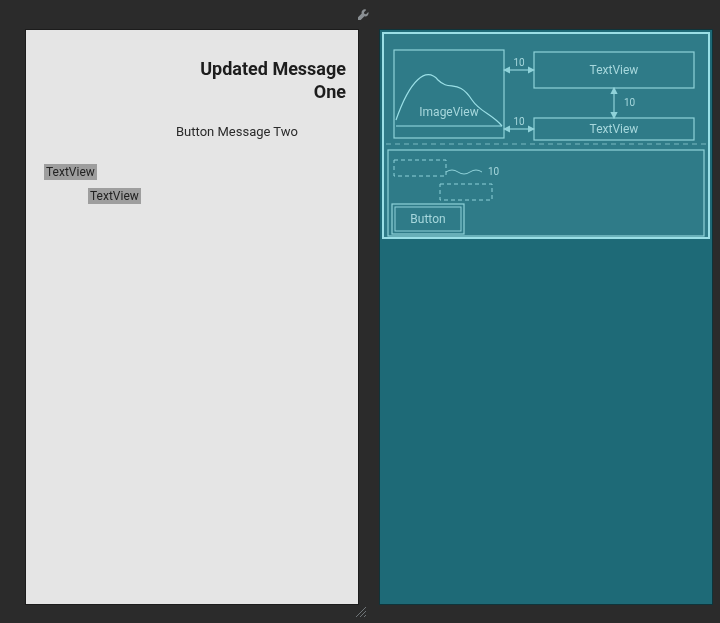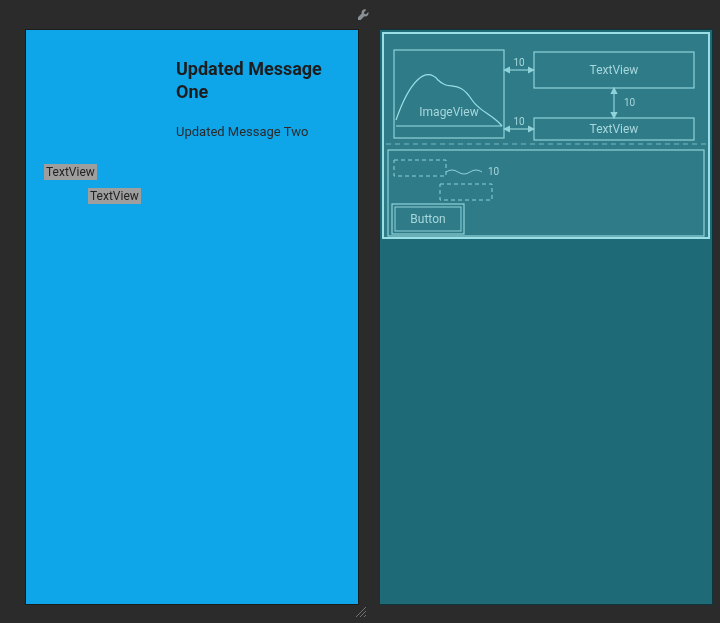--- a/index.html
+++ b/index.html
@@ -30,22 +30,23 @@
   }
   .wrench svg { display:block; }
 
   
   .design-pane {
     position: absolute;
     left: 26px;
     top: 30px;
     width: 332px;
     height: 574px;
-    background: #0ea5e9;
+    background: #e5e5e5;
     box-shadow: 0 0 0 1px #1c1c1c;
+    text-align: right;
   }
   .design-pane .heading {
     position: absolute;
     left: 150px;
     top: 28px;
     right: 12px;
     font-size: 18px;
     font-weight: 700;
     line-height: 1.25;
     color: #1d1d1d;
@@ -122,21 +123,21 @@
 <div class="stage">
 
   <div class="wrench">
     <svg viewBox="0 0 12 14" width="12" height="14">
       <path d="M8.9 1.5a3.2 3.2 0 0 0-4.2 3.9L1 9.2V12h2.7l3.7-3.7a3.2 3.2 0 0 0 3.9-4.2L9.1 6.3 7.4 5.9 7 4.2 9.2 2z" fill="#8a8f93"></path>
     </svg>
   </div>
 
   <div class="design-pane">
     <div class="heading">Updated Message One</div>
-    <div class="subheading">Updated Message Two</div>
+    <div class="subheading">Button Message Two</div>
     <div class="ph ph1">TextView</div>
     <div class="ph ph2">TextView</div>
   </div>
 
   <div class="blueprint-pane">
     <div class="blueprint-selection"></div>
 
     <svg class="blueprint-svg" width="332" height="574">
       <defs>
         <marker id="arrowL" markerWidth="6" markerHeight="6" refX="5" refY="3" orient="auto">

